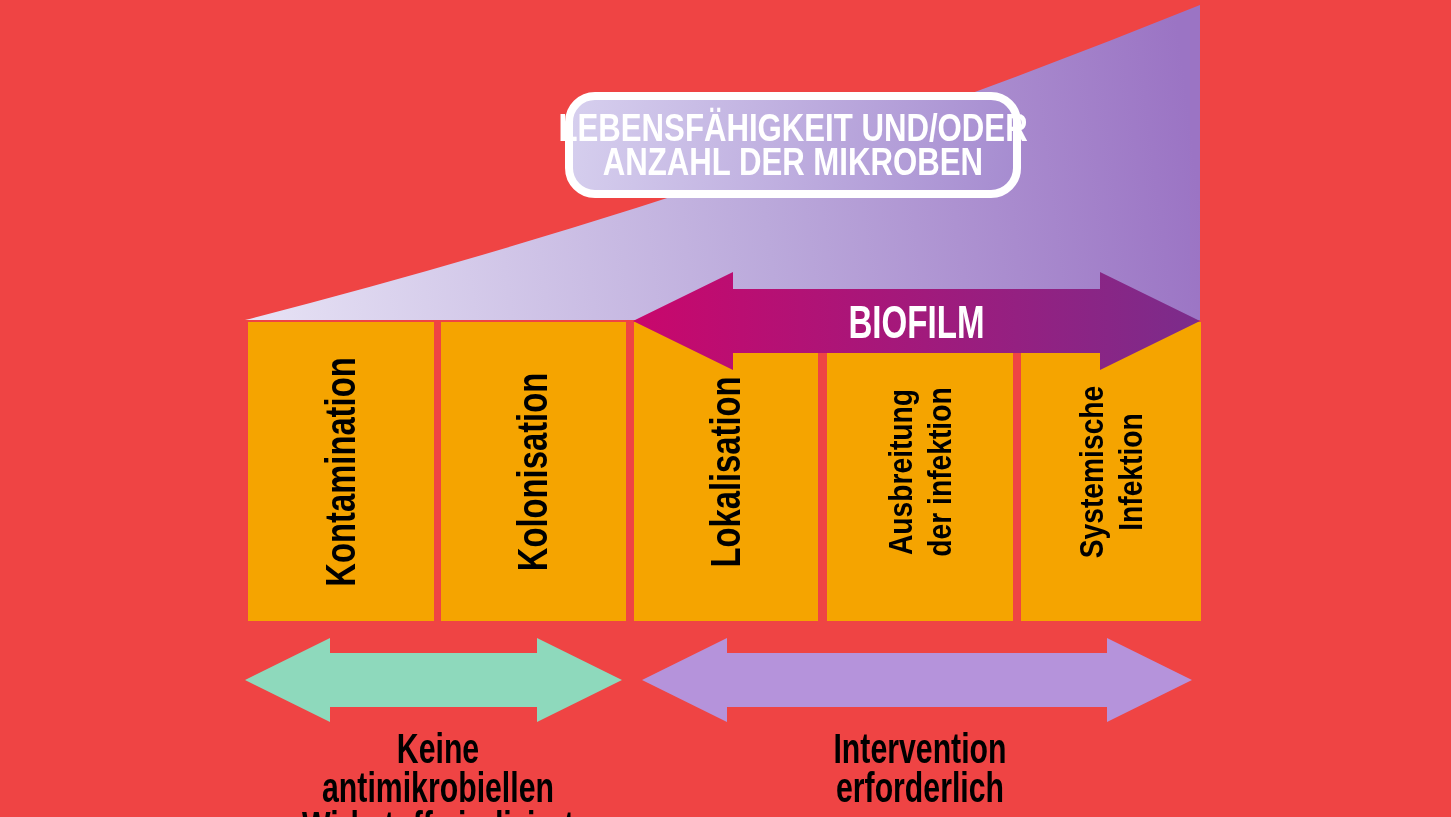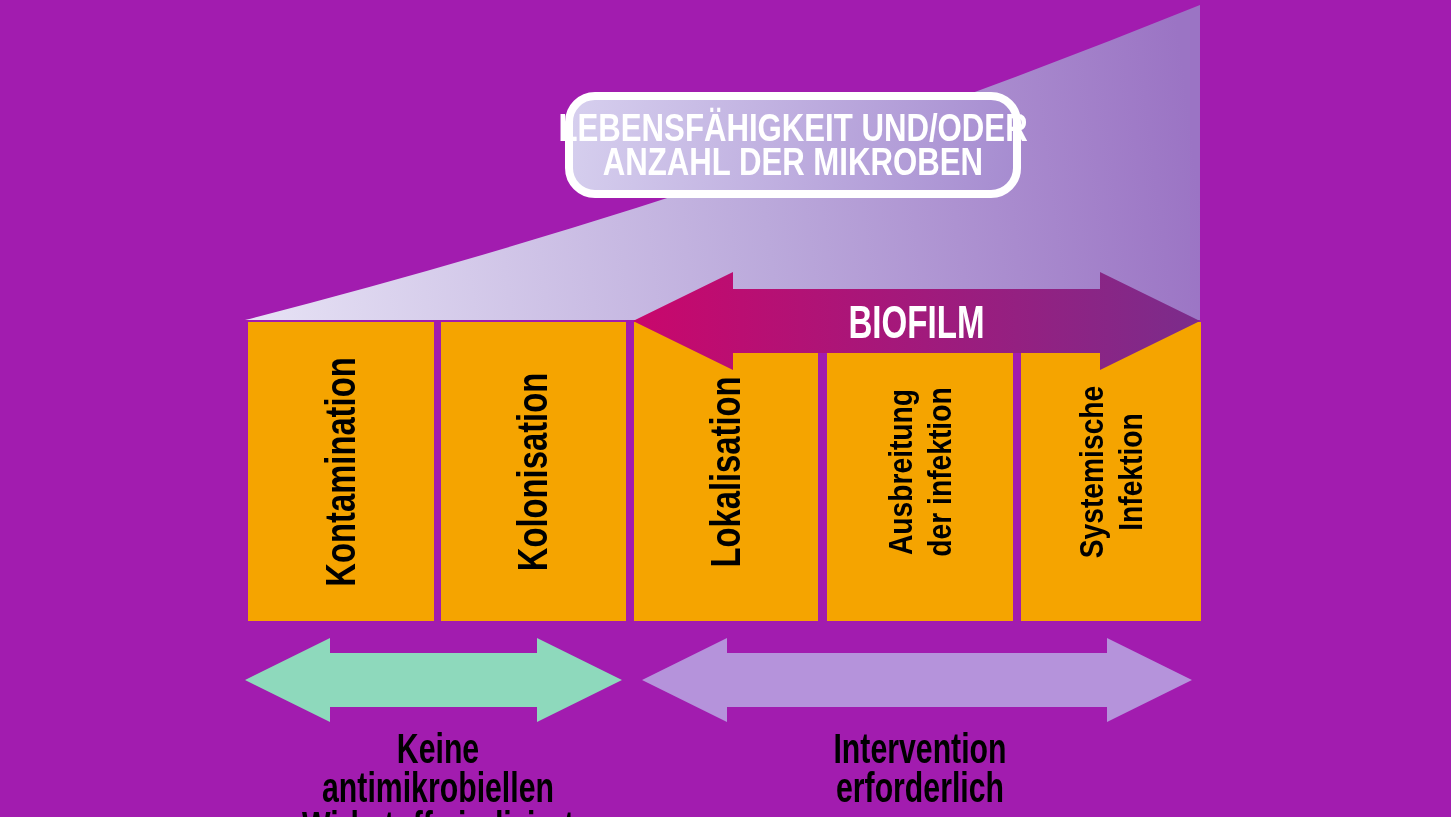--- a/index.html
+++ b/index.html
@@ -1,18 +1,18 @@
 <!DOCTYPE html>
 <html><head>
 <meta charset="utf-8">
 <style>
   html,body { margin:0; padding:0; background:#ffffff; }
   .canvas {
     position:relative; width:1451px; height:817px;
-    background:#a21caf; overflow:hidden;
+    background:#ef4444; overflow:hidden;
     font-family:"Liberation Sans", sans-serif; font-weight:bold;
   }
   .abs { position:absolute; }
 
   
   .bar {
     position:absolute; top:322px; height:299px;
     background:#F5A400;
     display:flex; align-items:center; justify-content:center;
     z-index:2;

